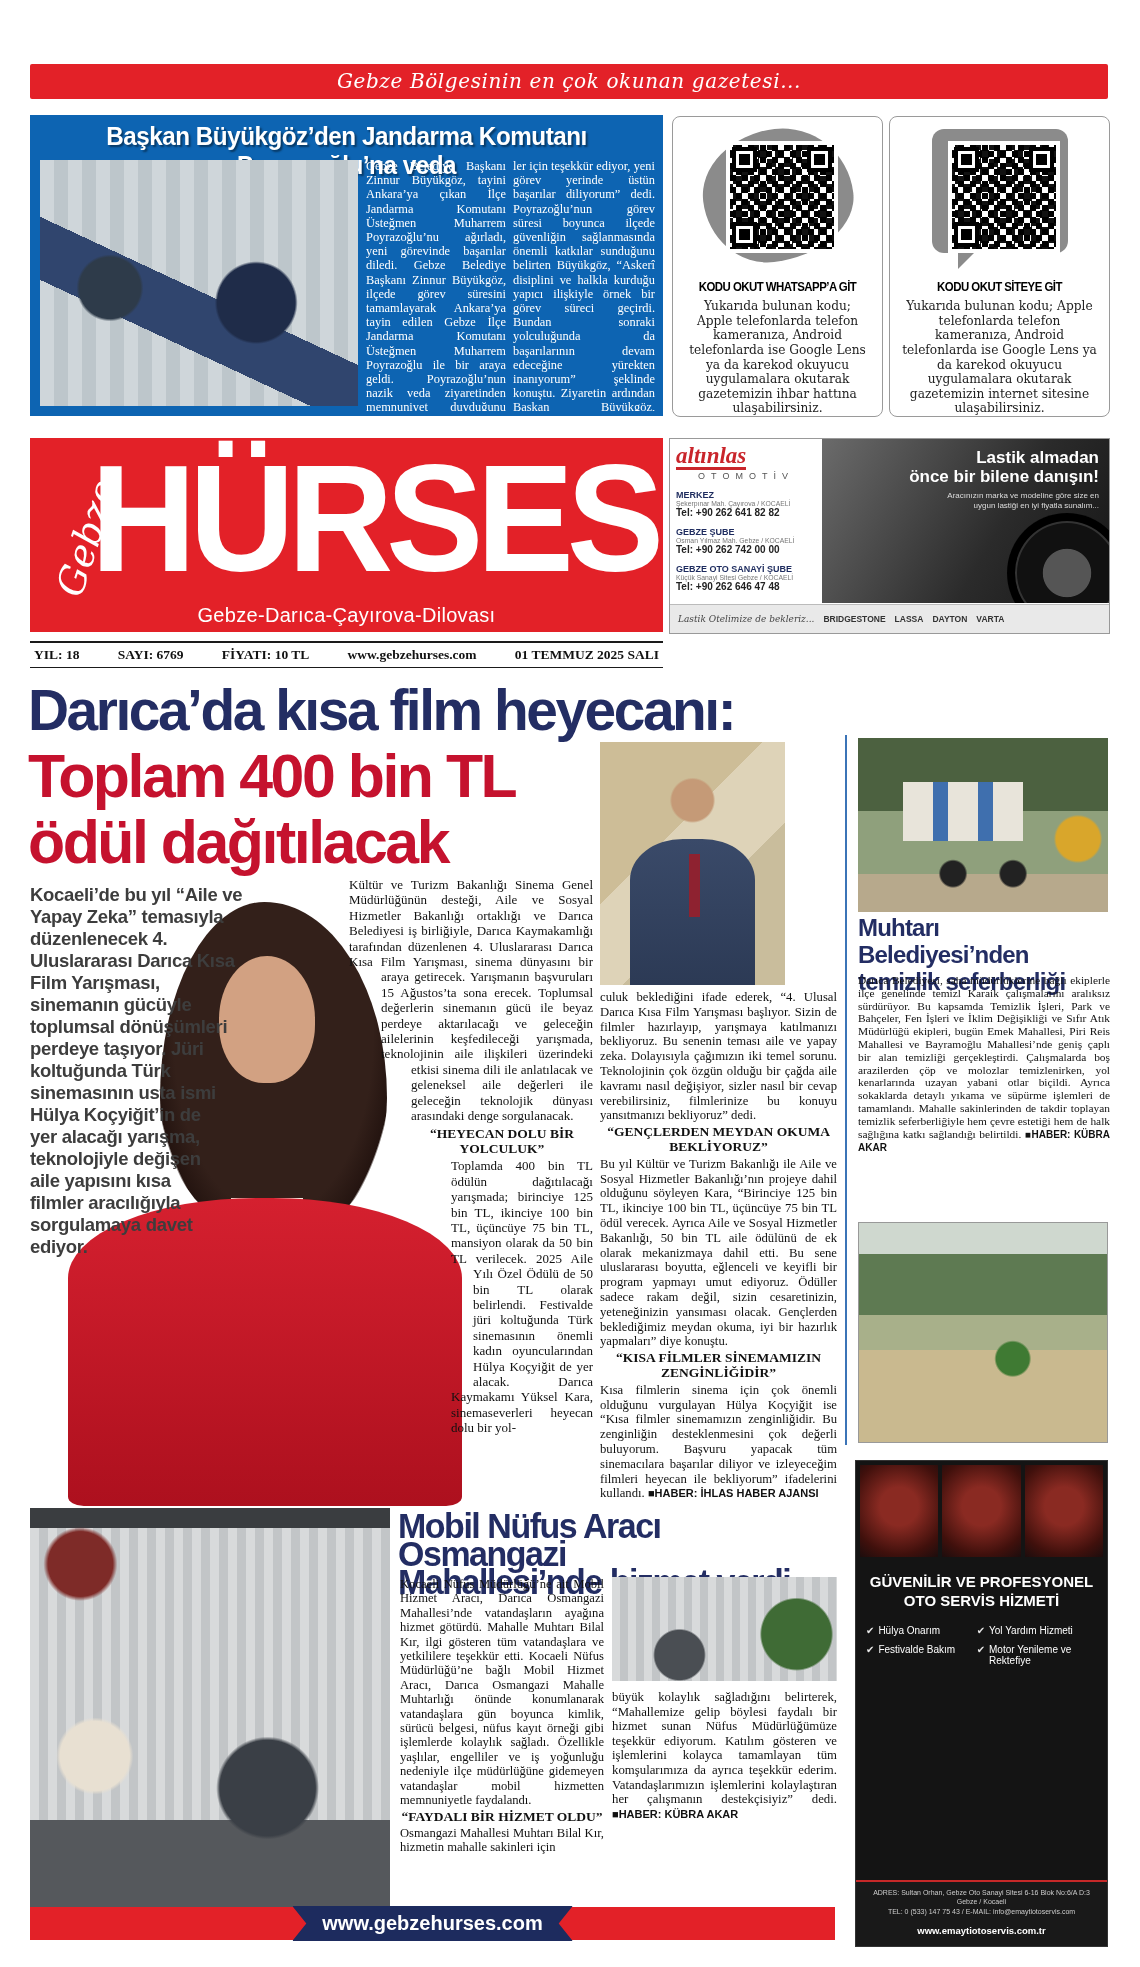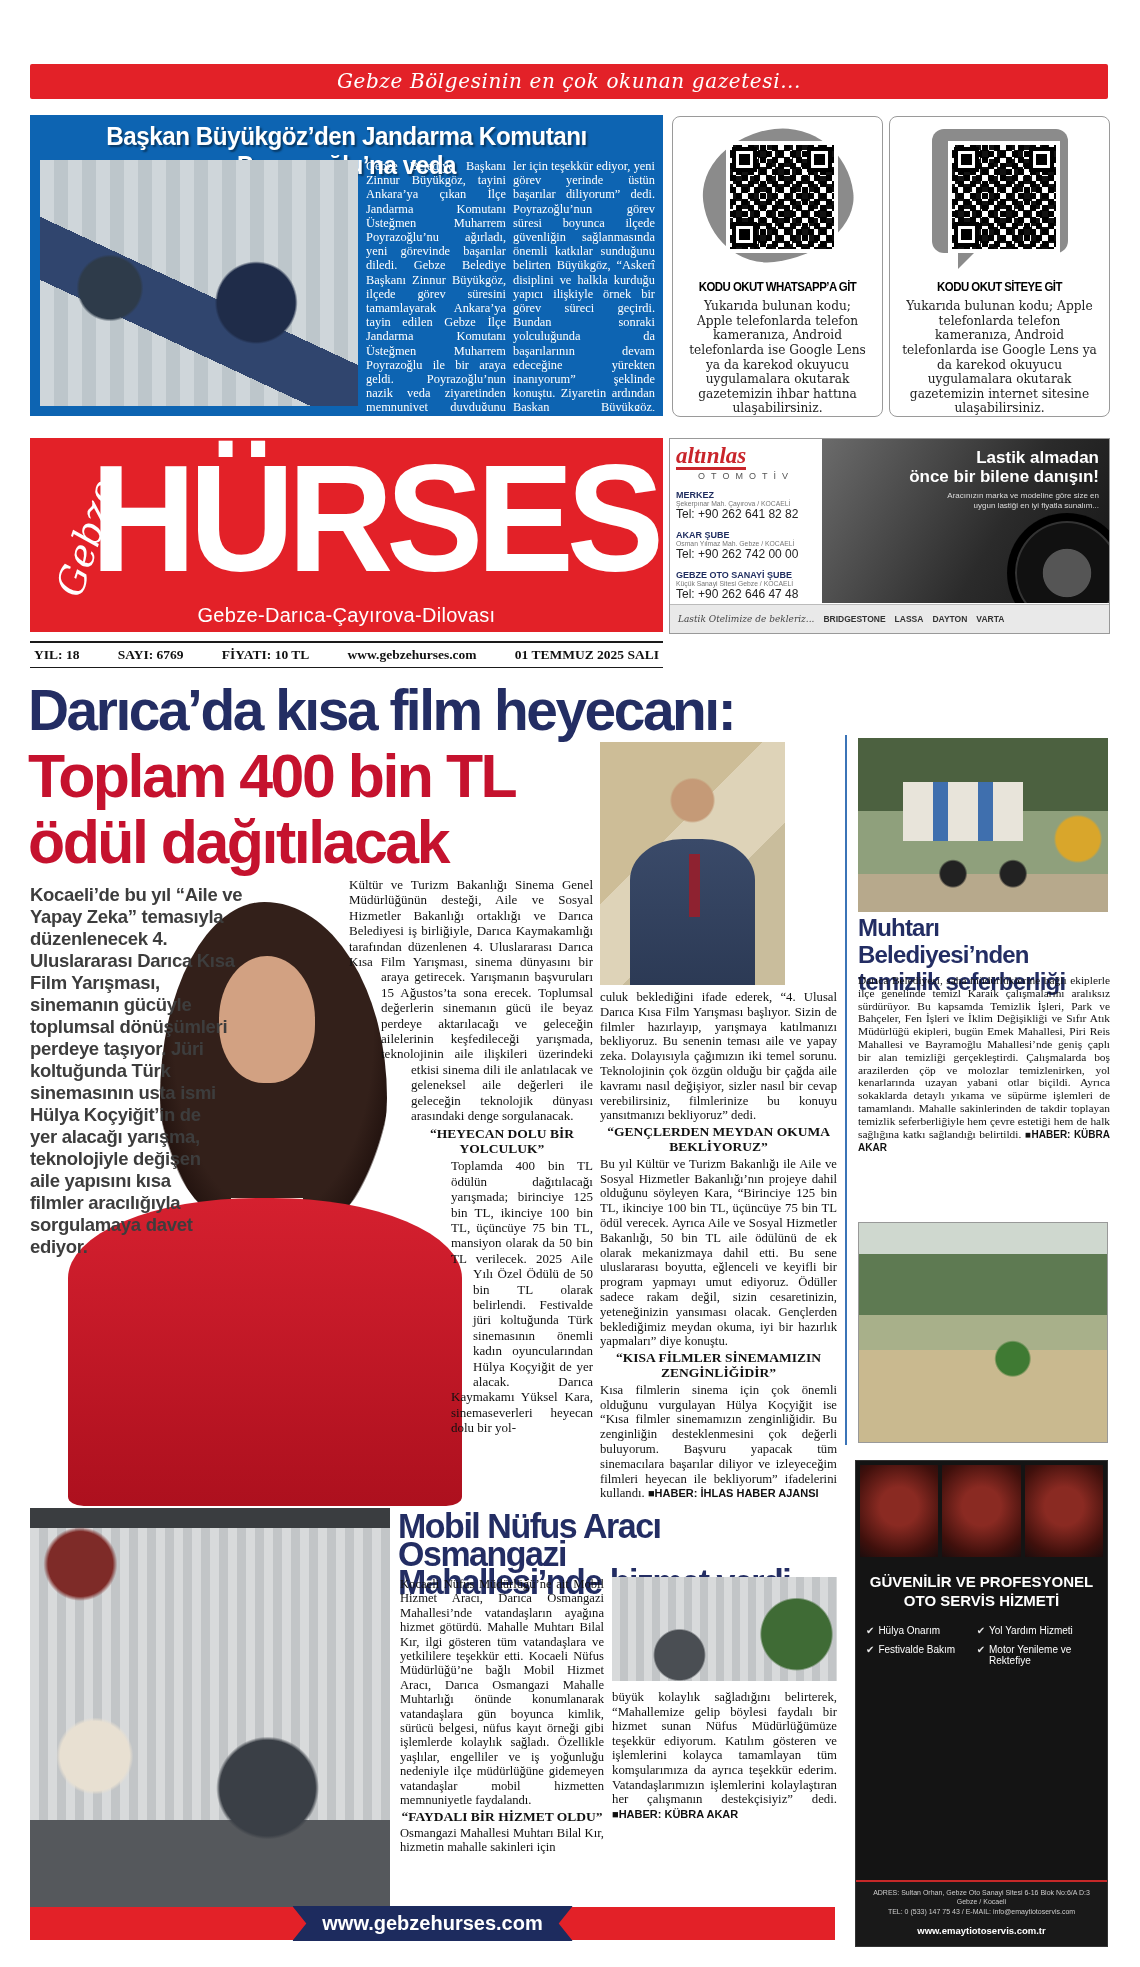--- a/index.html
+++ b/index.html
@@ -62,21 +62,21 @@
     font-family:"Liberation Sans",sans-serif;font-size:20px;letter-spacing:.3px;}
 
   
   .tiread{left:669px;top:438px;width:439px;height:194px;border:1px solid #999;background:#fff;}
   .t-left{position:absolute;left:0;top:0;width:152px;height:164px;padding:5px 6px;box-sizing:border-box;}
   .t-logo{font-family:"Liberation Serif",serif;font-style:italic;font-weight:bold;font-size:23px;
     color:#c9252b;border-bottom:3px solid #c9252b;display:inline-block;line-height:1;}
   .t-logo-sub{font-family:"Liberation Sans",sans-serif;font-size:9px;letter-spacing:6px;color:#555;margin:1px 0 4px;text-align:center;}
   .t-loc-name{font-family:"Liberation Sans",sans-serif;font-weight:bold;font-size:9px;color:#1d2b5e;margin-top:9px;}
   .t-loc-detail{font-family:"Liberation Sans",sans-serif;font-size:6.8px;color:#777;}
-  .t-loc-tel{font-family:"Liberation Sans",sans-serif;font-weight:normal;font-size:12px;color:#222;}
+  .t-loc-tel{font-family:"Liberation Sans",sans-serif;font-weight:bold;font-size:10px;color:#222;}
   .t-right{position:absolute;left:152px;right:0;top:0;height:164px;
     background:linear-gradient(120deg,#6b6b6b,#2b2b2b 60%,#161616);overflow:hidden;}
   .t-slogan{position:absolute;right:10px;top:10px;width:190px;text-align:right;color:#fff;
     font-family:"Liberation Sans",sans-serif;font-weight:bold;font-size:17px;line-height:1.1;}
   .t-small{position:absolute;right:10px;top:52px;width:165px;text-align:right;color:#ddd;
     font-family:"Liberation Sans",sans-serif;font-size:8px;line-height:1.25;}
   .t-tire{position:absolute;right:-18px;bottom:-30px;width:120px;height:120px;border-radius:50%;
     background:radial-gradient(circle,#555 0 28%,#111 29% 100%);
     box-shadow:inset 0 0 0 8px #000, inset 0 0 0 10px #333;}
   .t-strip{position:absolute;left:0;bottom:0;width:100%;height:29px;background:#e9e9e9;
@@ -240,21 +240,21 @@
     <div class="mast-sub">Gebze-Darıca-Çayırova-Dilovası</div>
   </div>
 
   <div class="abs tiread">
     <div class="t-left">
       <span class="t-logo">altınlas</span>
       <div class="t-logo-sub">OTOMOTİV</div>
       <div class="t-loc-name">MERKEZ</div>
       <div class="t-loc-detail">Şekerpınar Mah. Çayırova / KOCAELİ</div>
       <div class="t-loc-tel">Tel: +90 262 641 82 82</div>
-      <div class="t-loc-name">AKAR ŞUBE</div>
+      <div class="t-loc-name">GEBZE ŞUBE</div>
       <div class="t-loc-detail">Osman Yılmaz Mah. Gebze / KOCAELİ</div>
       <div class="t-loc-tel">Tel: +90 262 742 00 00</div>
       <div class="t-loc-name">GEBZE OTO SANAYİ ŞUBE</div>
       <div class="t-loc-detail">Küçük Sanayi Sitesi Gebze / KOCAELİ</div>
       <div class="t-loc-tel">Tel: +90 262 646 47 48</div>
     </div>
     <div class="t-right">
       <div class="t-slogan">
         <div>Lastik almadan</div>
         <div>önce bir bilene danışın!</div>

